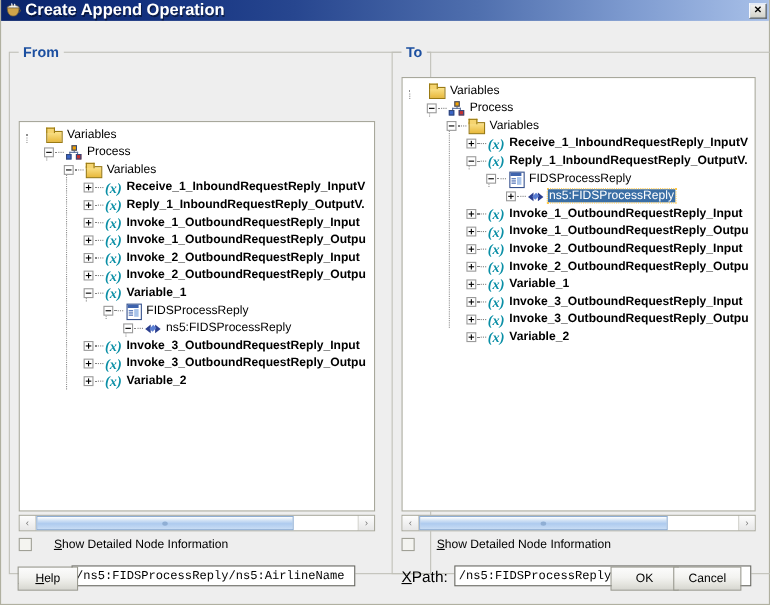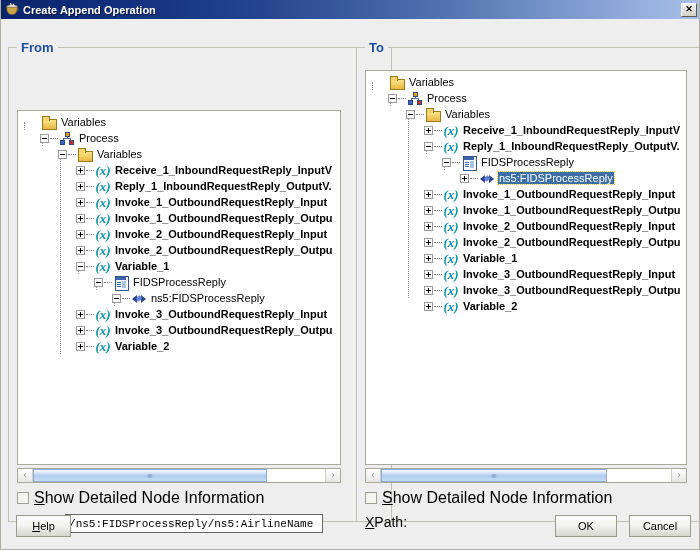--- a/index.html
+++ b/index.html
@@ -25,21 +25,21 @@
   
   #titlebar {
     height:19px; flex:0 0 19px;
     background:linear-gradient(to right,#0a246a 0%,#12307e 18%,#27468f 38%,#4f6fae 62%,#7e9bd0 82%,#a8c0e8 100%);
     display:flex; align-items:center;
     padding:0 2px 0 3px;
     position:relative;
   }
   #titlebar .tb-icon { width:16px; height:16px; flex:0 0 16px; position:relative; margin-right:3px; }
   #titlebar .tb-title {
-    color:#ffffff; font-weight:bold; font-size:11px;
+    color:#ffffff; font-weight:bold; font-size:15px;
     text-shadow:1px 1px 0 rgba(0,0,0,.45);
     white-space:nowrap;
     text-align:center;
   }
   #titlebar .tb-spacer { flex:1 1 auto; }
   .tb-btn {
     width:16px; height:14px;
     background:linear-gradient(to bottom,#f4f4f4,#d2d2c8);
     border:1px solid #5a5a52;
     border-top-color:#ffffff; border-left-color:#ffffff;
@@ -228,21 +228,21 @@
   .cbrow { position:absolute; display:flex; align-items:center; }
   #from-cb { left:8px; top:441px; }
   #to-cb   { left:8px; top:441px; }
   .cbox {
     width:12px; height:12px; flex:0 0 12px;
     border:1px solid #a0a096;
     background:#f4f4f0;
     margin-right:5px;
     cursor:default;
   }
-  .cblabel { font-size:16px; color:#000; }
+  .cblabel { font-size:11px; color:#000;margin-left:15px; }
 
   
   .xprow { position:absolute; display:flex; align-items:center; }
   #from-xp { left:8px; top:466px; }
   #to-xp   { left:8px; top:466px; }
   .xplabel { font-size:14px; color:#000; margin-right:6px; }
   .xpfield {
     height:19px;
     border:1px solid #666660;
     background:#ffffff;
@@ -264,21 +264,21 @@
     position:absolute;
     height:22px;
     background:linear-gradient(to bottom,#fcfcfc 0%,#f3f3f0 45%,#e2e2dc 80%,#d7d7d0 100%);
     border:1px solid #9a9a90;
     display:flex; align-items:center; justify-content:center;
     font-size:11px; color:#000;
     cursor:default;
   }
   #btn-help { left:15px; top:10px; width:55px; }
   #btn-ok { right:82px; top:10px; width:62px; }
-  #btn-cancel { right:8px; top:10px; width:62px; }
+  #btn-cancel { right:25px; top:10px; width:62px; }
   .u { text-decoration:underline; }
 </style>
 </head>
 <body>
 
 <div id="window">
 
   <div id="titlebar">
     <span class="tb-icon">
       <svg width="16" height="16" viewBox="0 0 16 16">
@@ -567,20 +567,21 @@
         <div class="sb-btn right">›</div>
       </div>
 
       <div class="cbrow" id="to-cb">
         <span class="cbox"></span>
         <span class="cblabel"><span class="u">S</span>how Detailed Node Information</span>
       </div>
 
       <div class="xprow" id="to-xp">
         <span class="xplabel"><span class="u">X</span>Path:</span>
+        <div class="xpfield">/ns5:FIDSProcessReply</div>
       </div>
     </div>
 
     <div id="buttonbar">
       <div class="btn" id="btn-help"><span class="u">H</span>elp</div>
       <div class="btn" id="btn-ok">OK</div>
       <div class="btn" id="btn-cancel">Cancel</div>
     </div>
 
   </div>

